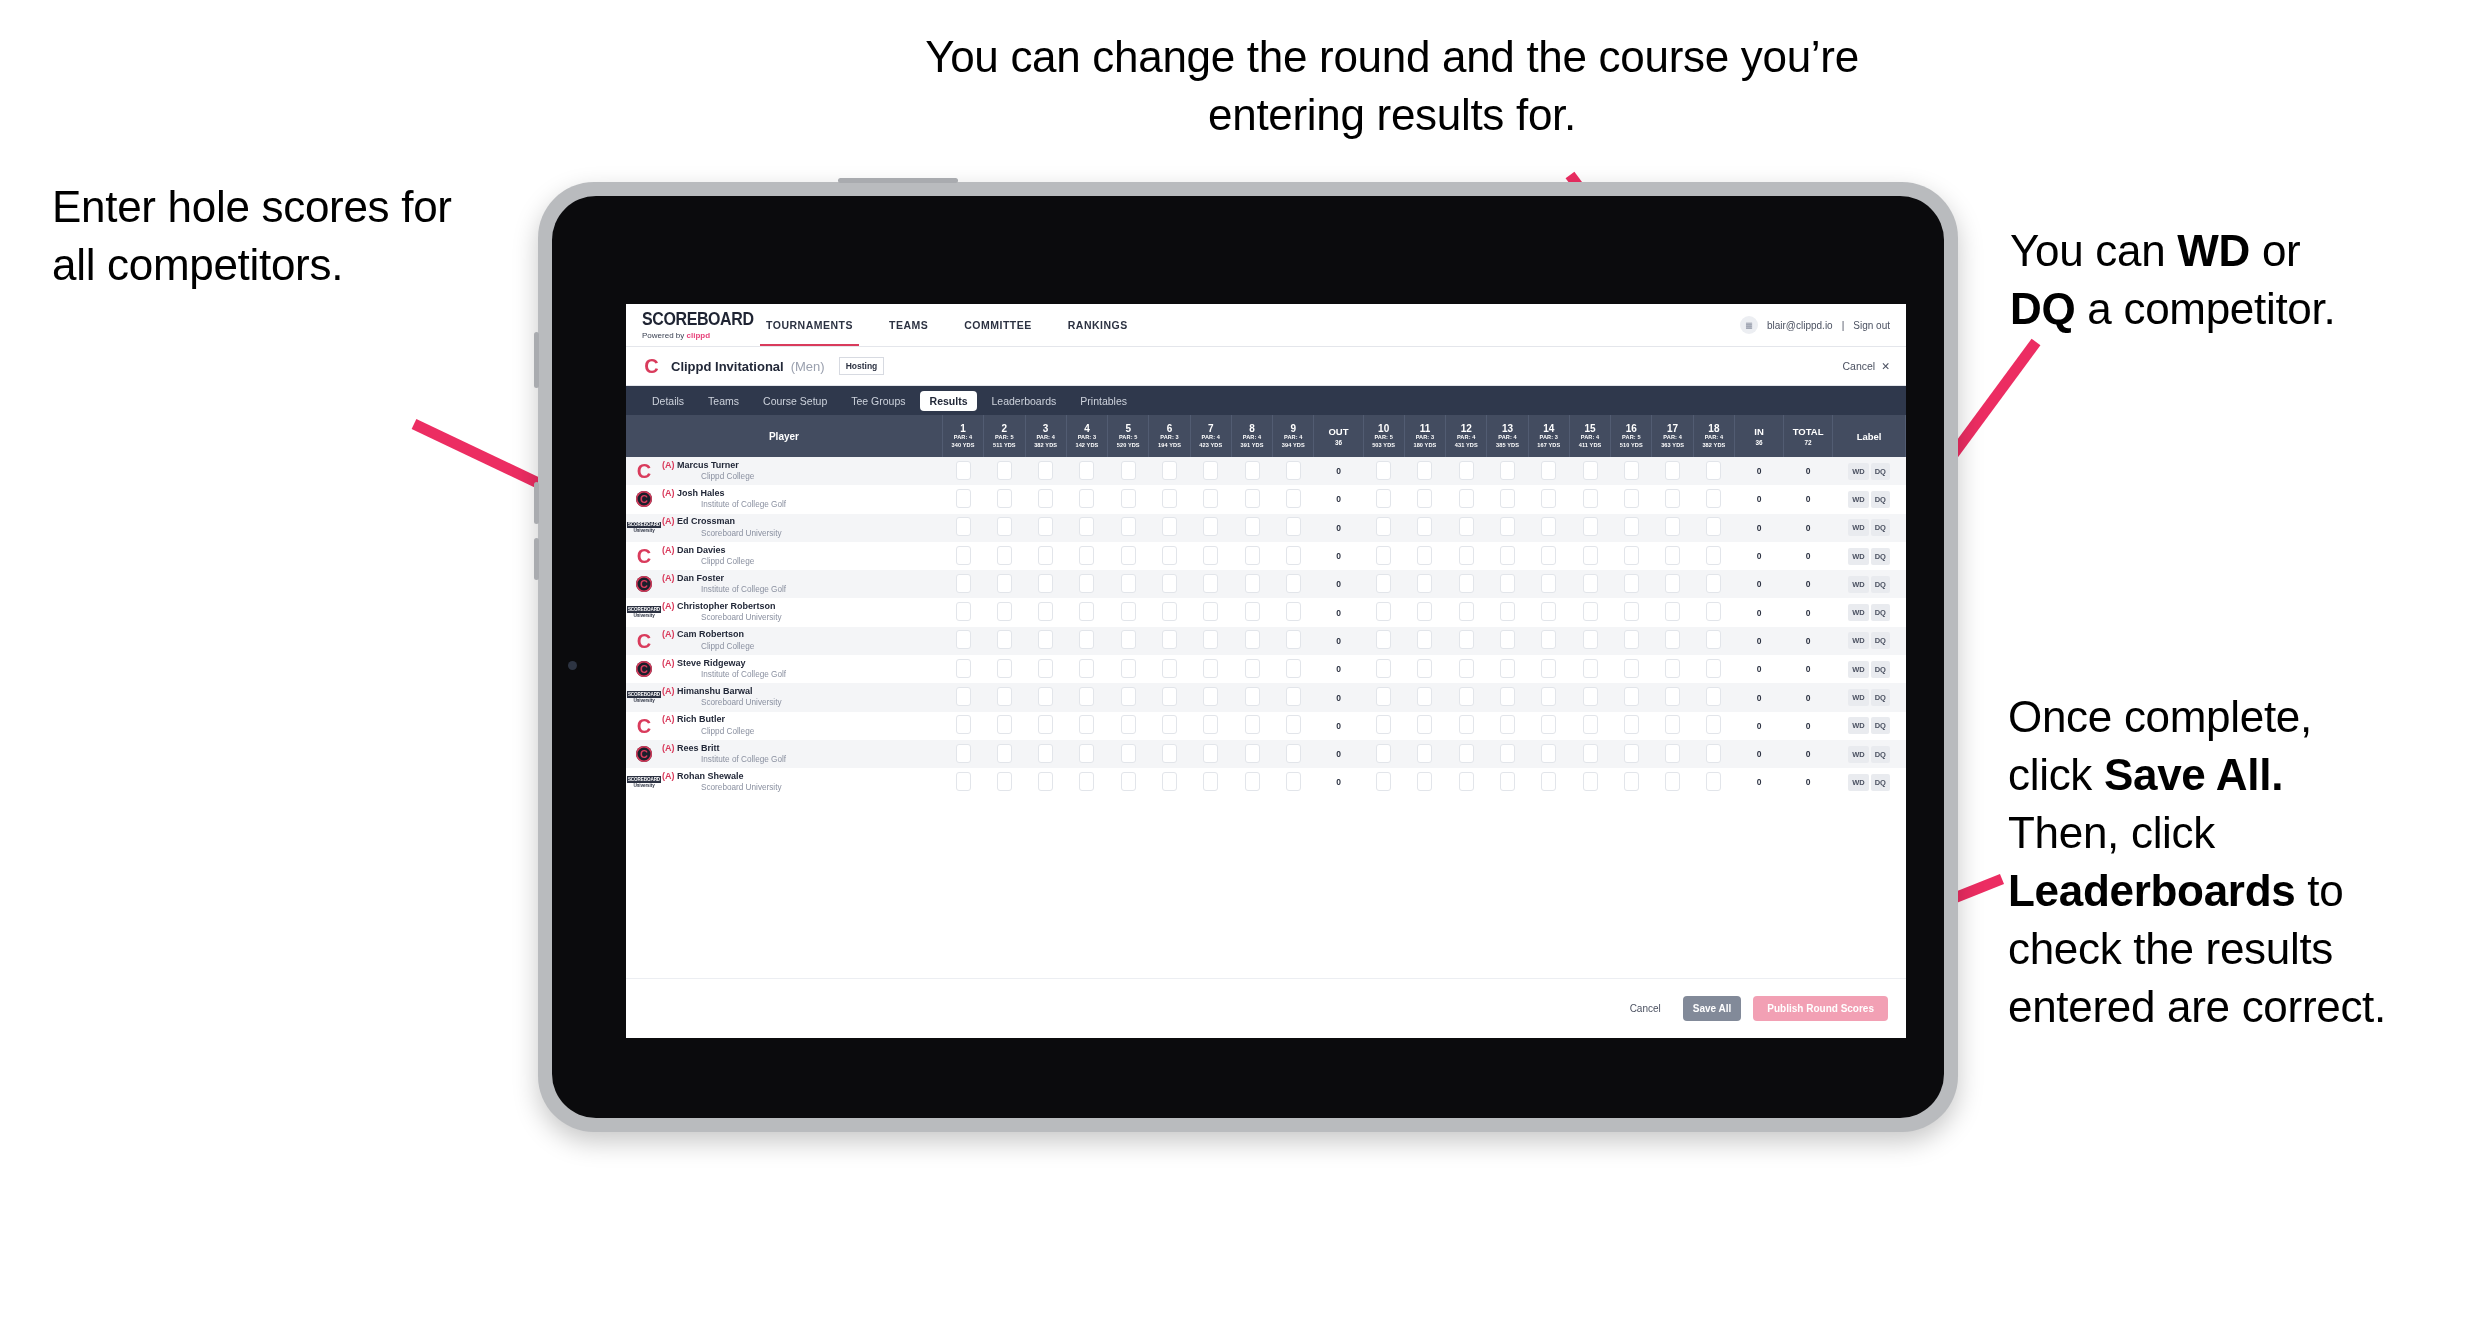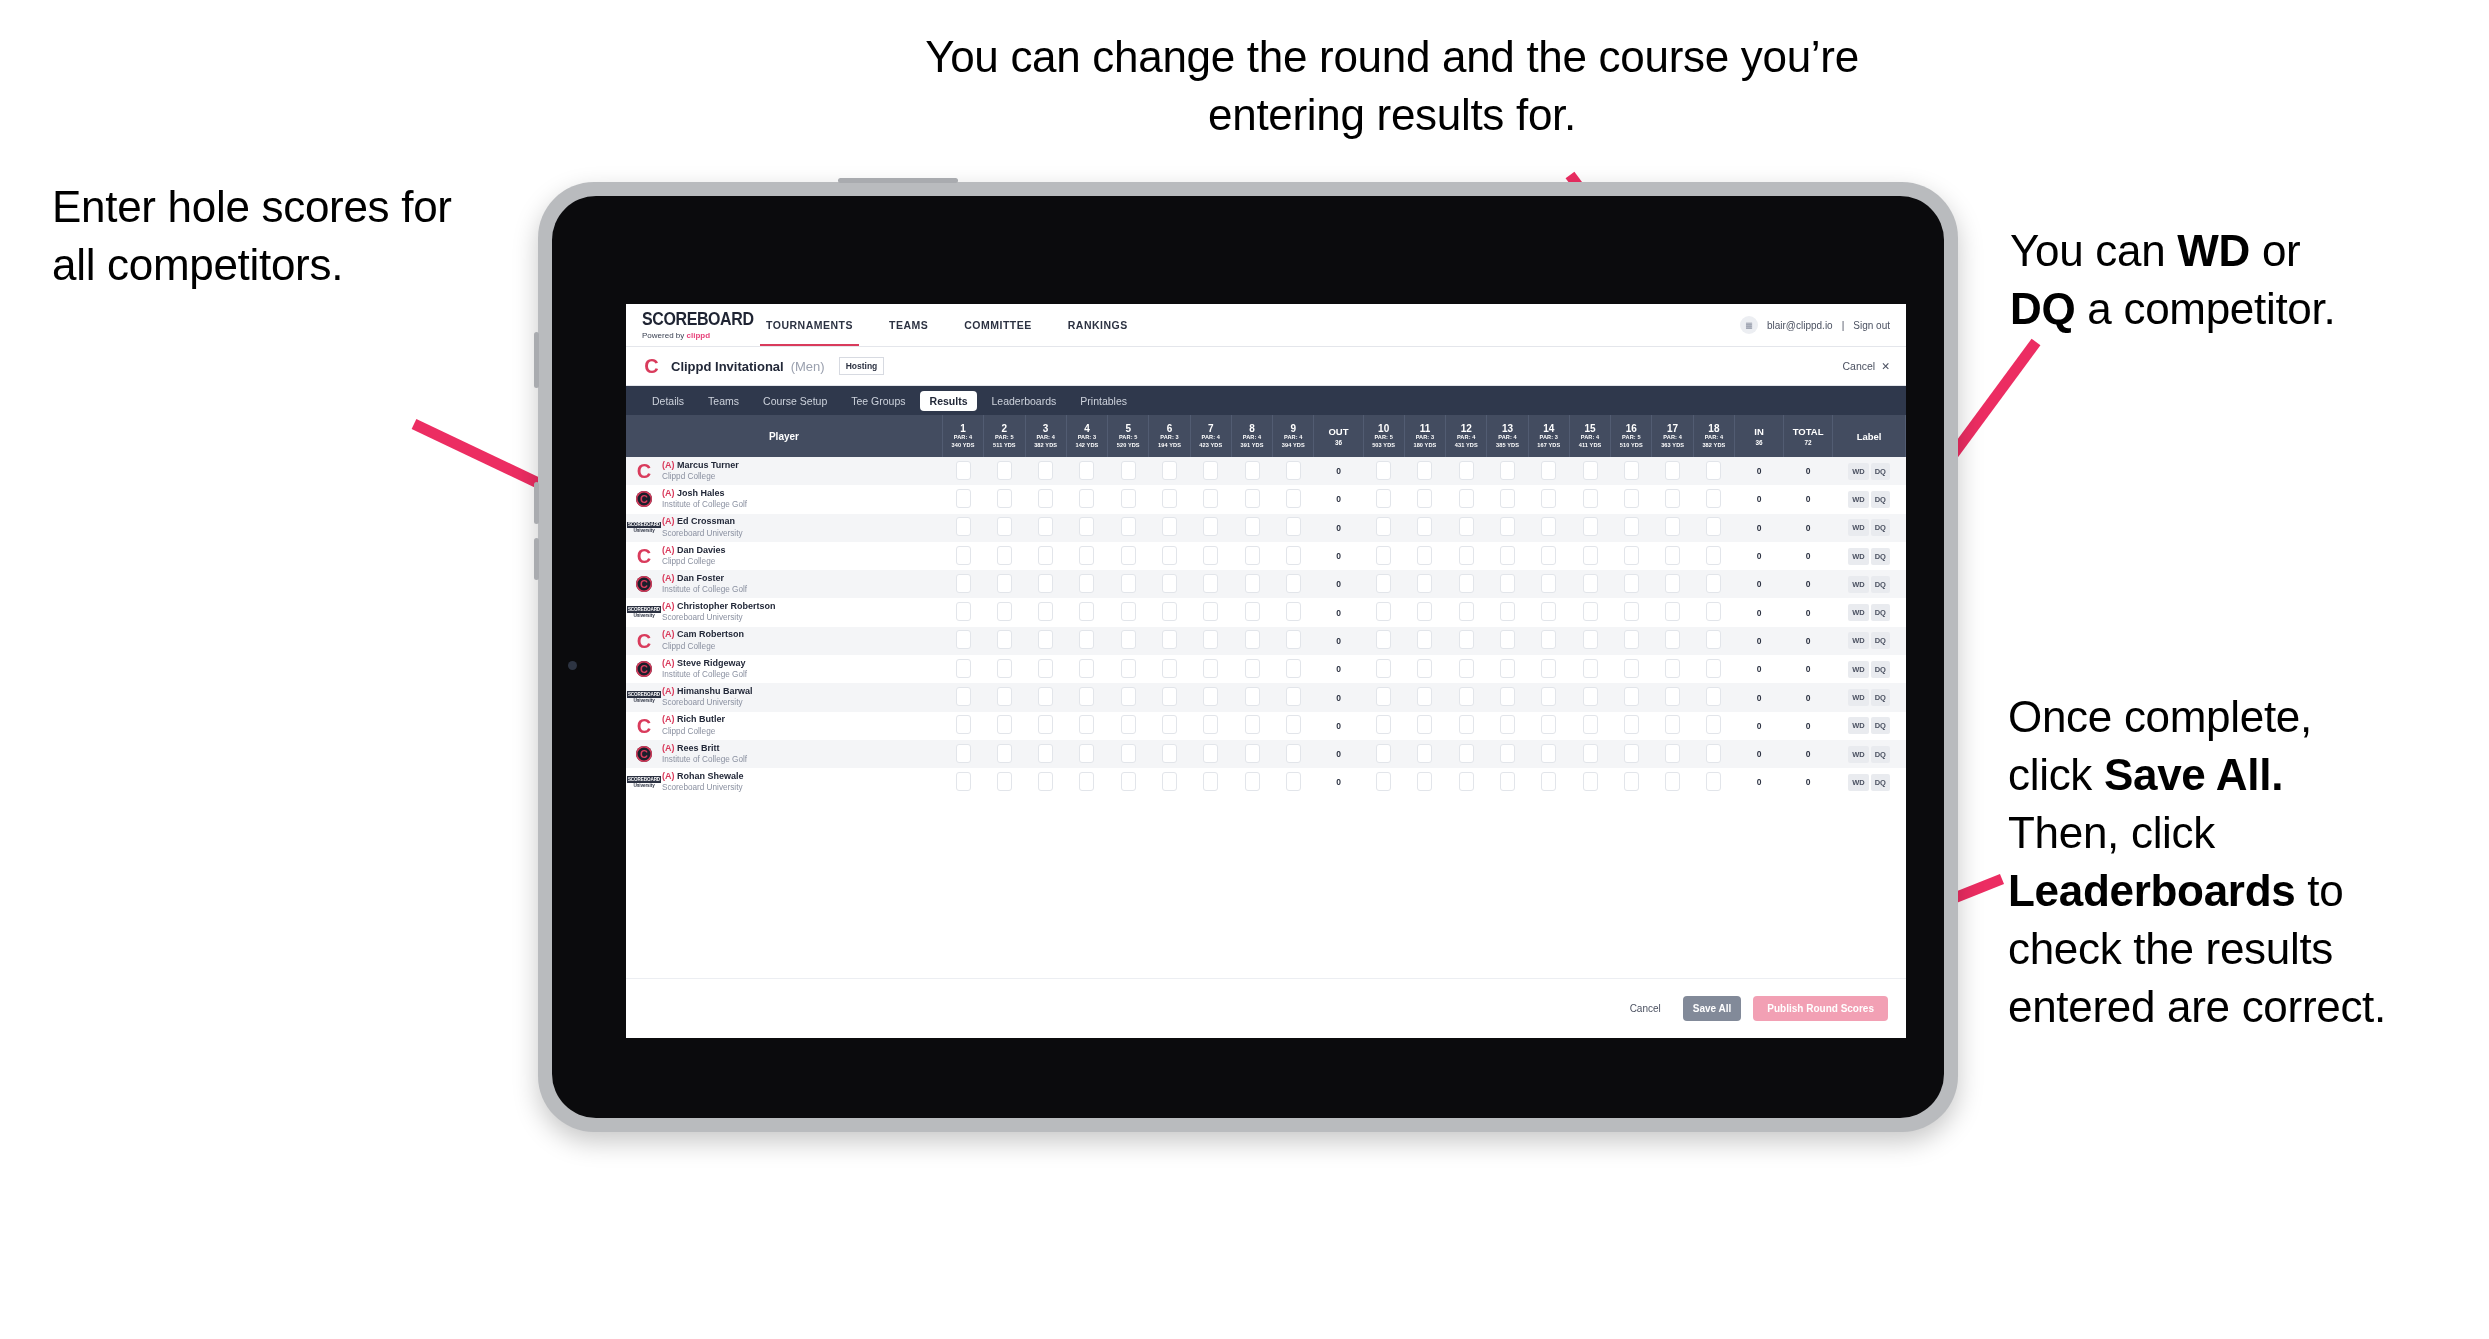--- a/index.html
+++ b/index.html
@@ -174,21 +174,21 @@
                   line-height:0.8; font-family:"Liberation Sans", sans-serif; }
   .logo-c-dark { width:16px; height:16px; border-radius:50%; background:#1b1f2b;
                  display:flex; align-items:center; justify-content:center;
                  font-size:11px; font-weight:900; color:#d93b5c;
                  box-shadow: 0 0 0 1.5px #d93b5c inset; line-height:0.8; }
   .logo-sb { font-size:4.6px; font-weight:800; color:#2c3242; text-align:center;
              line-height:1.25; letter-spacing:-0.1px; }
   .logo-sb .bar { display:block; background:#2c3242; color:#fff; padding:0.5px 1px; }
   .pname { font-size:9px; font-weight:700; color:#222838; line-height:1.25; }
   .pname .amat { color:#d93b5c; }
-  .pteam { font-size:8.2px; color:#8a90a0; line-height:1.3; margin-top:1px; }
+  .pteam { font-size:8.2px; color:#8a90a0; line-height:1.3; margin-top:1px;margin-left:39px; }
   .score-cell input, .score-box {
     width: 15px; height: 19px; border:1px solid #e2e5ea; border-radius:3px;
     background:#fff; display:inline-block;
   }
   .agg-cell { font-size:8.5px; font-weight:600; color:#2c3242; }
   .label-cell { display:flex; gap:2px; justify-content:center; }
   .wd-btn, .dq-btn {
     background:#e9ebef; border:none; border-radius:2px;
     font-size:7.5px; font-weight:700; color:#4b5161;
     padding: 4px 4px; cursor:pointer; font-family:"Liberation Sans", sans-serif;

